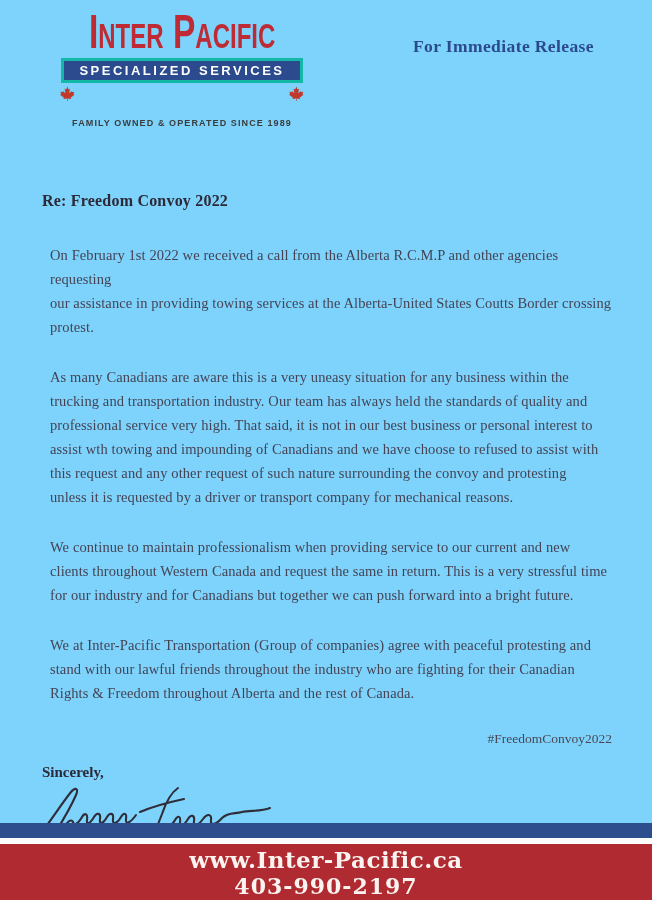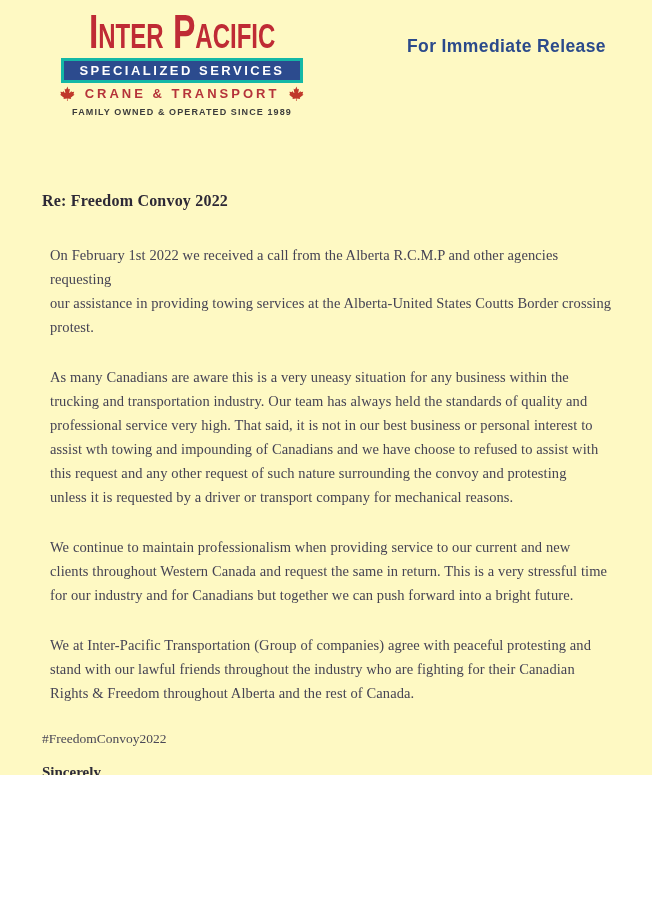--- a/index.html
+++ b/index.html
@@ -4,22 +4,22 @@
 <style>
   html,body{margin:0;padding:0;}
   body{
     width:652px;height:900px;
     background:#ffffff;
     font-family:"Liberation Serif","DejaVu Serif",serif;
     overflow:hidden;
   }
   .page{
     position:relative;
-    width:652px;height:775px;
-    background:#fef9c3;
+    width:652px;height:900px;
+    background:#7dd3fc;
     overflow:hidden;
   }
 
   
   .letterhead{position:relative;height:118px;}
   .logo{position:absolute;left:56px;top:4px;width:252px;text-align:center;}
   .logo-title{
     display:block;height:52px;
     color:#bf2b35;
     font-family:"Liberation Sans","DejaVu Sans",sans-serif;
@@ -40,48 +40,48 @@
     display:flex;align-items:center;justify-content:space-between;
     margin:3px auto 0 auto;width:244px;
   }
   .logo-crane-text{
     color:#b5333a;
     font-family:"Liberation Sans","DejaVu Sans",sans-serif;
     font-weight:bold;font-size:13px;letter-spacing:3px;white-space:nowrap;
   }
   .leaf{width:15px;height:15px;flex:0 0 auto;}
   .logo-tagline{
-    display:block;margin-top:6px;
+    display:block;margin-top:17px;
     color:#3c3c3c;
     font-family:"Liberation Sans","DejaVu Sans",sans-serif;
     font-weight:bold;font-size:9px;letter-spacing:1.1px;white-space:nowrap;
   }
   .release{
-    position:absolute;right:46px;top:36px;text-align:right;
+    position:absolute;right:58px;top:36px;text-align:right;
     color:#2b4a8b;
-    font-family:Liberation Sans, sans-serif;
+    font-family:Liberation Serif, serif;
     font-weight:bold;
   }
   .release-line1{font-size:17.5px;line-height:20px;letter-spacing:0.4px;}
   .release-line2{font-size:14px;line-height:18px;letter-spacing:0.3px;}
 
   
   .content{padding:0 40px 0 42px;color:#454354;}
   .subject{
     margin:74px 0 0 0;
     font-size:16px;font-weight:bold;color:#2d2936;
     letter-spacing:0.2px;
   }
   .para{
     white-space:pre-line;
     font-size:14.5px;line-height:24px;
     margin:0 0 26px 8px;letter-spacing:0.1px;
   }
   .para.first{margin-top:33px;}
-  .hashtag{font-size:13.5px;color:#4a4856;margin-top:0;}
+  .hashtag{font-size:13.5px;color:#4a4856;margin-top:0;text-align:right;}
   .closing{font-size:15px;font-weight:bold;color:#2c2a38;margin-top:17px;}
   .signature{display:block;margin:2px 0 0 -6px;}
   .signed-name{
     font-size:14.5px;font-weight:bold;color:#2c2a38;line-height:17px;margin-left:8px;
   }
   .signed-title{
     font-size:14.5px;font-weight:bold;color:#2c2a38;line-height:17px;margin-left:8px;
   }
 
   
@@ -103,21 +103,20 @@
   <div class="letterhead">
     <div class="logo">
       <div class="logo-title">
         <span>Inter Pacific</span>
       </div>
       <div class="logo-banner">SPECIALIZED SERVICES</div>
       <div class="logo-crane">
         <svg class="leaf" viewBox="0 0 512 512">
           <path fill="#c0392b" d="M256 21l-44 86c-5 10-14 9-23 4l-32-18 24 125c5 24-11 24-19 14l-56-63-9 32c-1 4-5 9-12 8l-70-15 18 67c4 14 7 20-4 24l-25 12 121 98c5 4 7 11 5 17l-11 35c42-5 79-13 121-17l-3 90h24l-3-90c42 4 79 12 121 17l-11-35c-2-6 0-13 5-17l121-98-25-12c-11-5-8-10-4-24l18-67-70 15c-7 1-11-4-12-8l-9-32-56 63c-8 10-24 10-19-14l24-125-32 18c-9 5-18 6-23-4z"></path>
         </svg>
-        <span class="logo-crane-text">CRANE &amp; TRANSPORT</span>
         <svg class="leaf" viewBox="0 0 512 512">
           <path fill="#c0392b" d="M256 21l-44 86c-5 10-14 9-23 4l-32-18 24 125c5 24-11 24-19 14l-56-63-9 32c-1 4-5 9-12 8l-70-15 18 67c4 14 7 20-4 24l-25 12 121 98c5 4 7 11 5 17l-11 35c42-5 79-13 121-17l-3 90h24l-3-90c42 4 79 12 121 17l-11-35c-2-6 0-13 5-17l121-98-25-12c-11-5-8-10-4-24l18-67-70 15c-7 1-11-4-12-8l-9-32-56 63c-8 10-24 10-19-14l24-125-32 18c-9 5-18 6-23-4z"></path>
         </svg>
       </div>
       <div class="logo-tagline">FAMILY OWNED &amp; OPERATED SINCE 1989</div>
     </div>
     <div class="release">
       <div class="release-line1">For Immediate Release</div>
     </div>
   </div>
@@ -150,14 +149,22 @@
         <path d="M26,47 C31,39 35,35 37,39 C38,43 42,41 46,34 C49,29 52,31 51,37 C50,42 54,41 58,34 C61,29 65,30 64,36 C63,42 67,41 71,34 C74,29 78,30 77,36 C76,42 81,41 85,34 C88,29 91,30 90,36 C89,43 95,39 100,32"></path>
         <path d="M104,29 C118,23 134,19 148,16 M142,5 C136,9 130,19 126,31 C123,39 120,47 117,51"></path>
         <path d="M117,51 C122,43 127,39 129,42 C130,46 135,44 139,37 C142,32 145,33 144,39 C143,44 148,43 152,36 C155,31 159,32 158,38 C157,44 162,43 167,36 C171,30 176,31 175,37 C174,43 180,42 186,35 C192,29 199,31 206,29 C214,27 224,29 234,25"></path>
       </g>
     </svg>
 
     <div class="signed-name">Jonathan Francis</div>
     <div class="signed-title">Director Of Operations/CEO</div>
   </div>
 
+  <div class="footer">
+    <div class="footer-stripe-blue"></div>
+    <div class="footer-stripe-white"></div>
+    <div class="footer-band">
+      <div class="footer-website">www.Inter-Pacific.ca</div>
+      <div class="footer-phone">403-990-2197</div>
+    </div>
+  </div>
 
 </div>
 
 </body></html>

